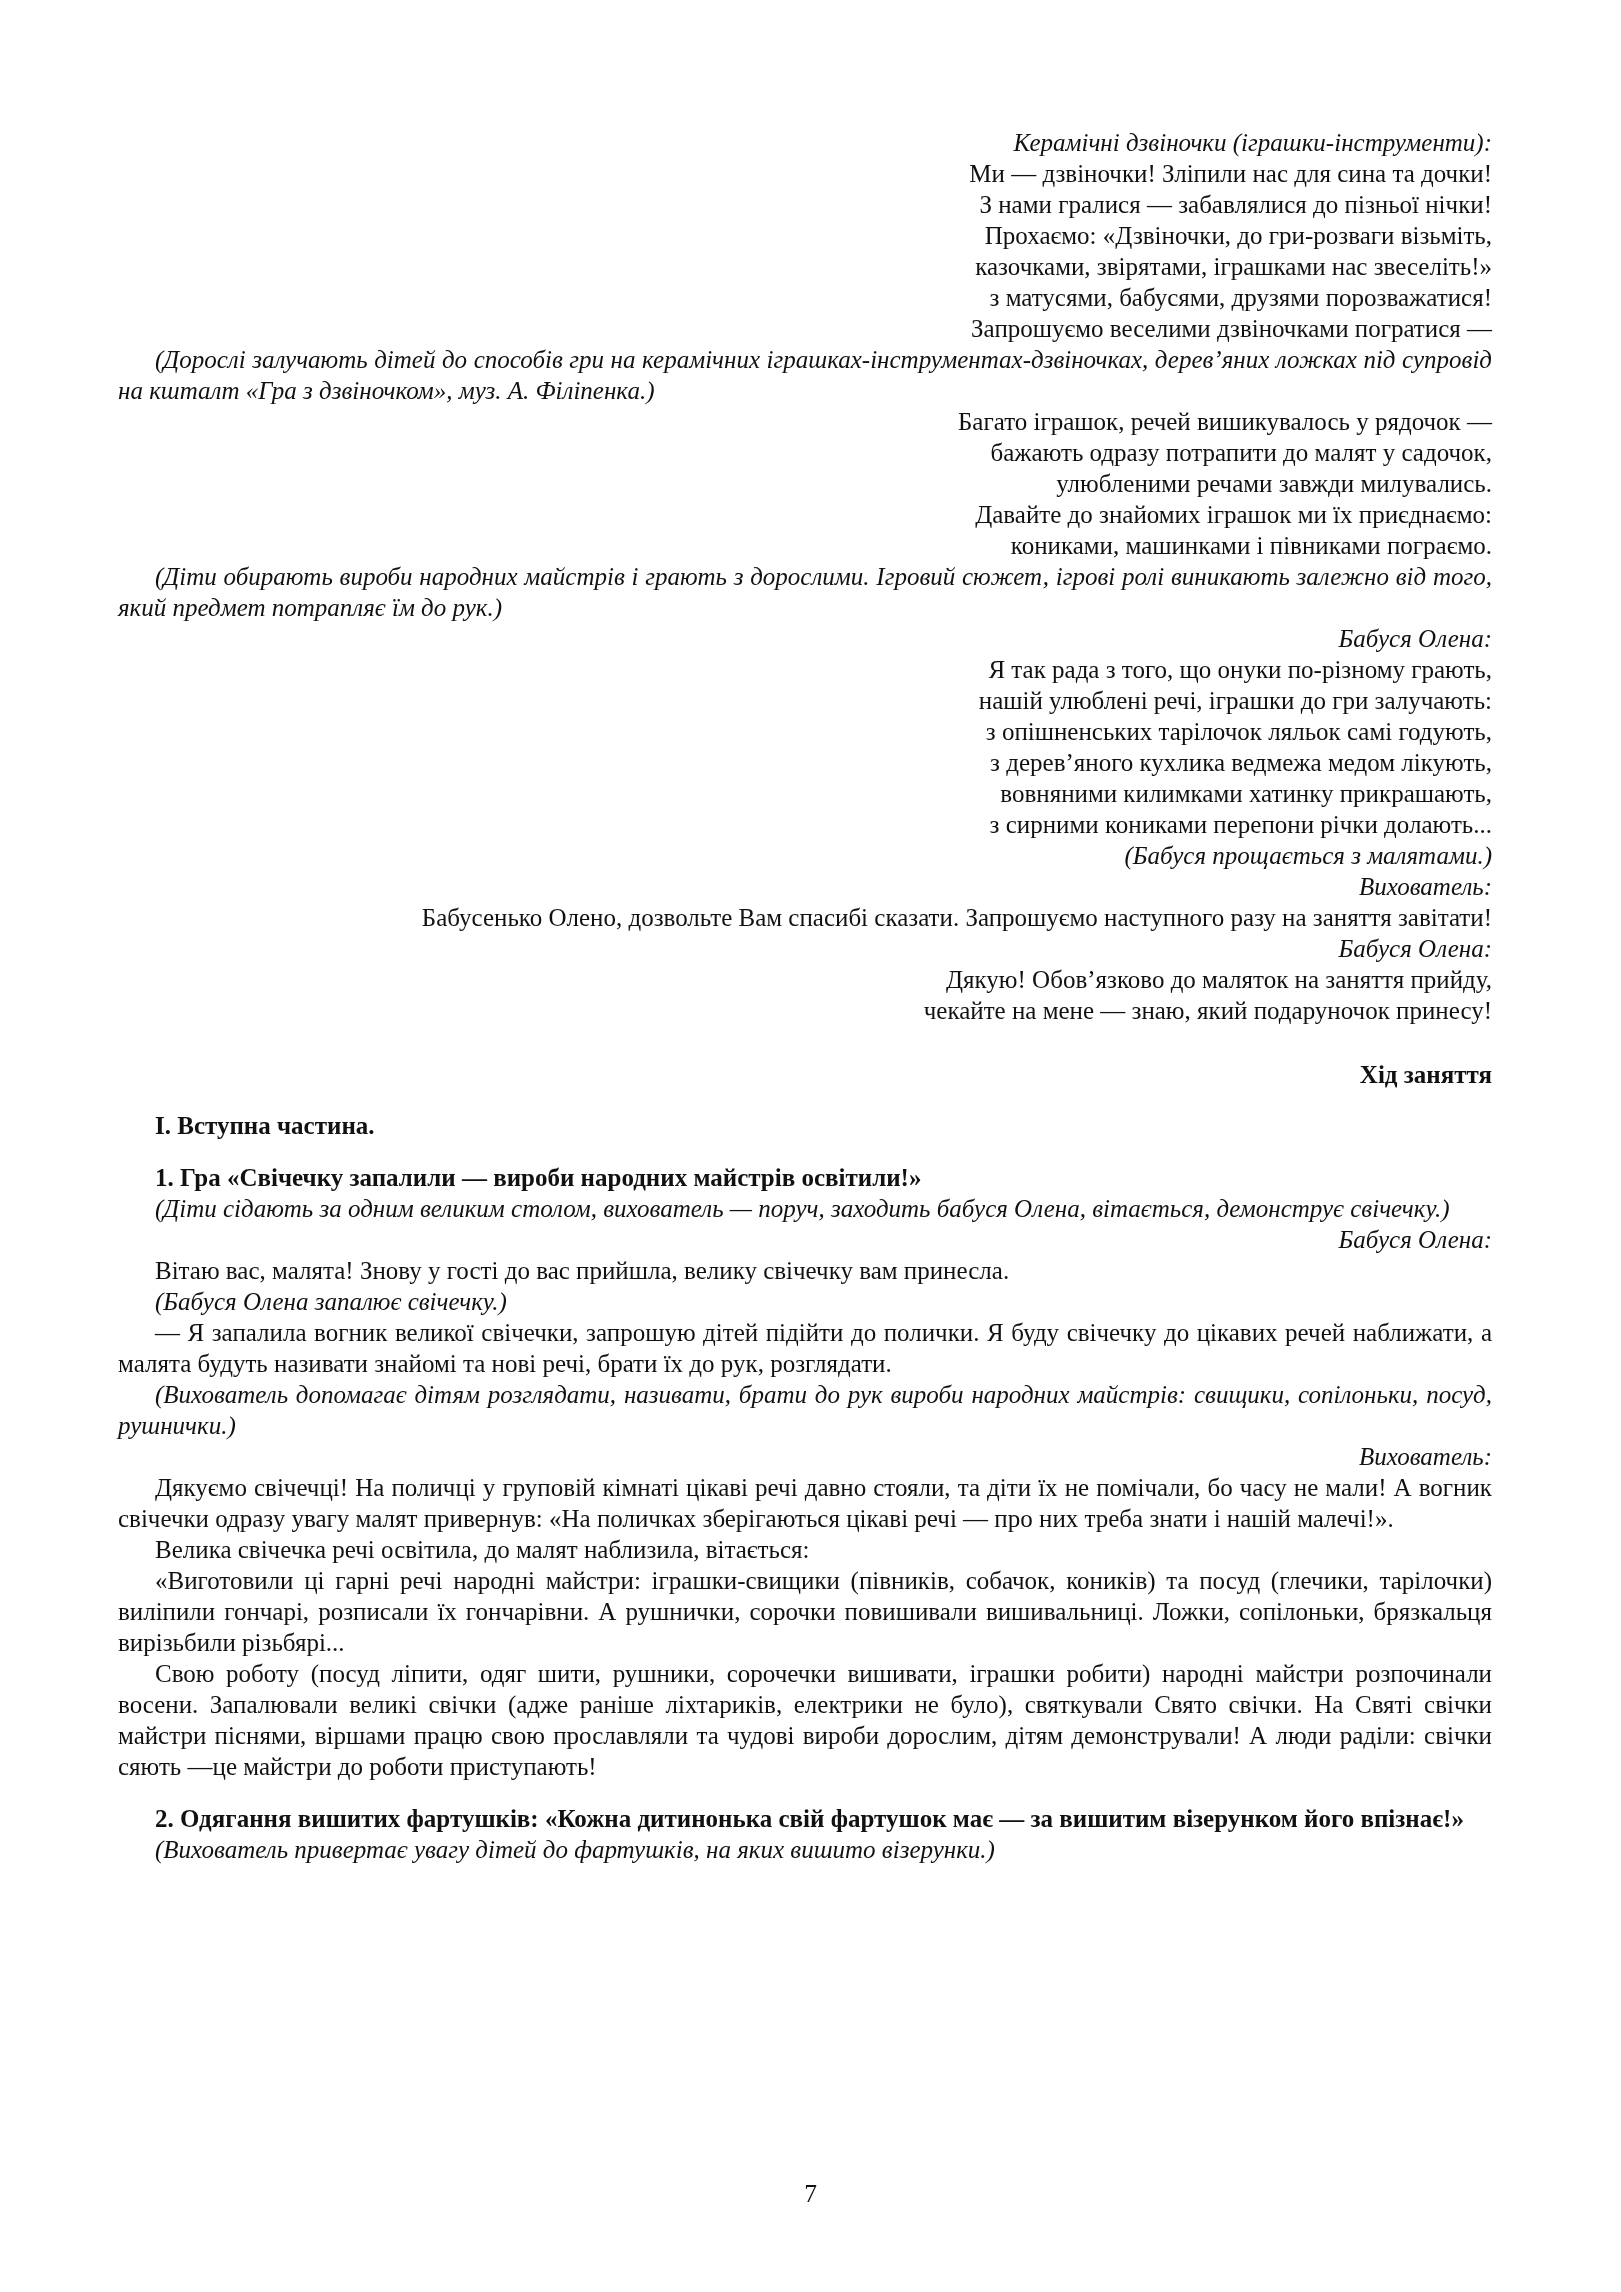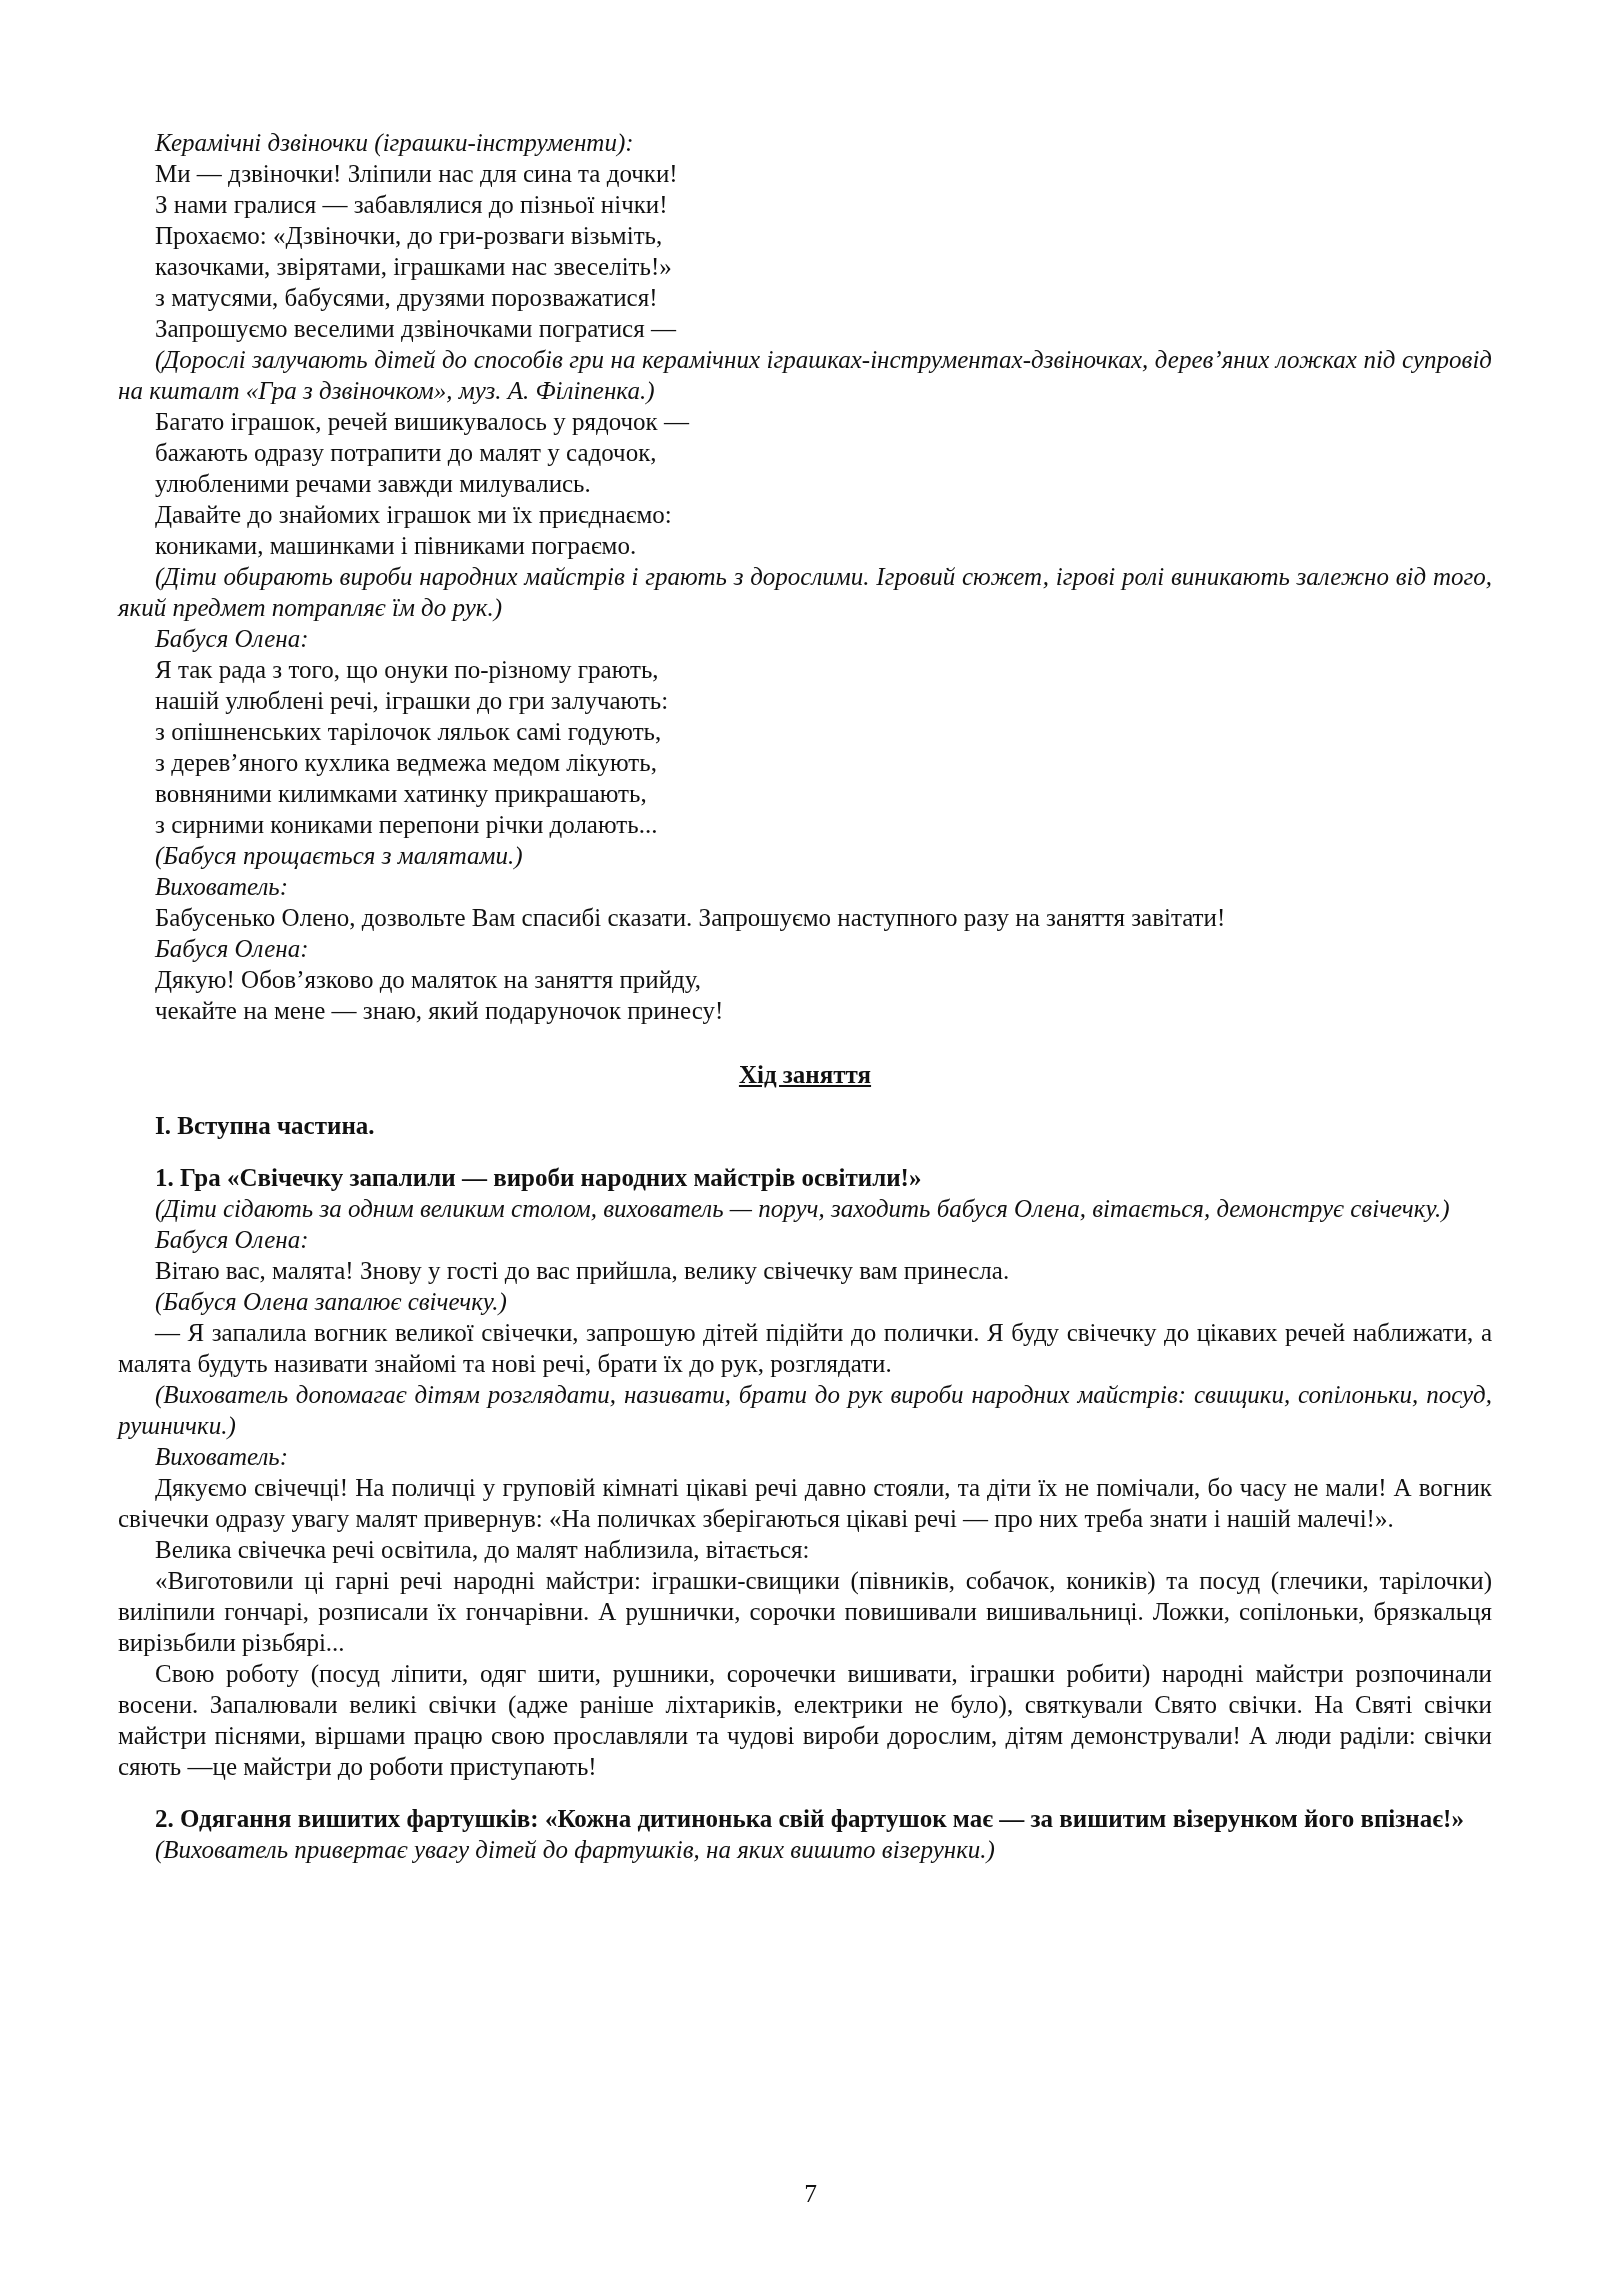--- a/index.html
+++ b/index.html
@@ -10,28 +10,27 @@
     top: 127px;
     width: 1374px;
     font-family: "Liberation Serif", "DejaVu Serif", serif;
     font-size: 25px;
     line-height: 31px;
     color: #111111;
     text-align: justify;
   }
   .p { margin: 0; }
   .ind { text-indent: 37px; }
-  .verse { padding-left: 37px; text-align: left; margin: 0; }
+  .verse { padding-left: 37px; text-align: right; margin: 0; }
   .it { font-style: italic; }
   .b { font-weight: bold; margin-top: 8px; }
   .heading {
-    text-align: center;
+    text-align: right;
     font-weight: bold;
     margin: 33px 0 19.6px 0;
-    text-decoration: underline;
   }
   .gap-s { margin-top: 21px; }
   .pagenum {
     position: absolute;
     left: 0; width: 1621px;
     top: 2179px;
     text-align: center;
     font-family: "Liberation Serif", "DejaVu Serif", serif;
     font-size: 25.5px;
     color: #111;

